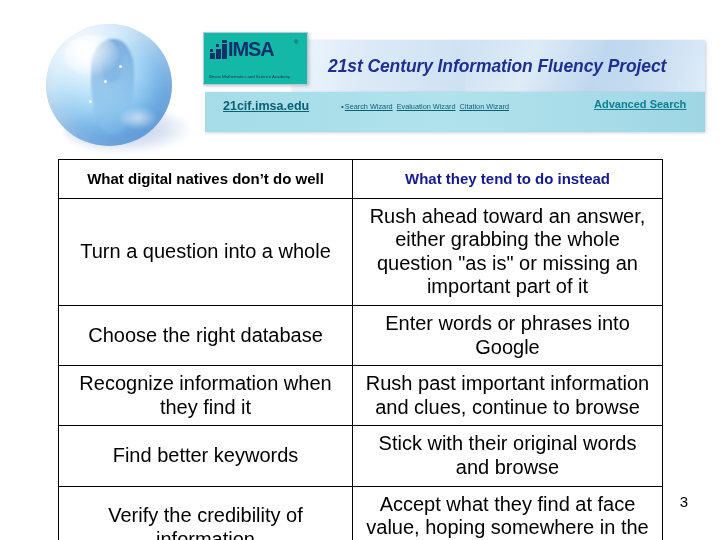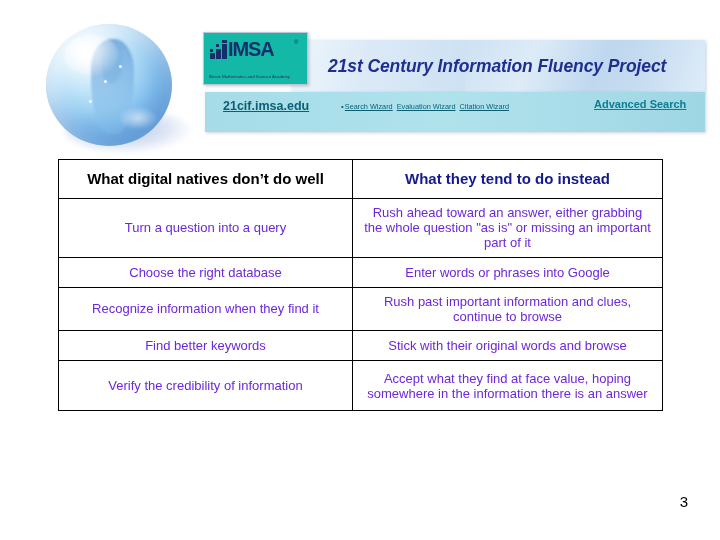--- a/index.html
+++ b/index.html
@@ -266,22 +266,22 @@
     top: 159px;
     width: 604px;
     border-collapse: collapse;
     table-layout: fixed;
   }
   .compare-table td {
     border: 1.6px solid #000000;
     padding: 6px 10px;
     text-align: center;
     vertical-align: middle;
-    font-size: 13px;
-    color: #6d28d9;
+    font-size: 20px;
+    color: #000000;
     line-height: 1.18;
   }
   .compare-table col.c-left  { width: 294px; }
   .compare-table col.c-right { width: 310px; }
 
   .compare-table thead td {
     font-weight: bold;
     font-size: 15px;
     padding-top: 10px;
     padding-bottom: 10px;
@@ -355,21 +355,21 @@
       <col class="c-right">
     </colgroup>
     <thead>
       <tr>
         <td class="hdr-left">What digital natives don’t do well</td>
         <td class="hdr-right">What they tend to do instead</td>
       </tr>
     </thead>
     <tbody>
       <tr class="row-h-tall">
-        <td>Turn a question into a query</td>
+        <td>Turn a question into a whole</td>
         <td>Rush ahead toward an answer, either grabbing the whole question "as is" or missing an important part of it</td>
       </tr>
       <tr class="row-h-lo">
         <td>Choose the right database</td>
         <td>Enter words or phrases into Google</td>
       </tr>
       <tr class="row-h-mid">
         <td>Recognize information when they find it</td>
         <td>Rush past important information and clues, continue to browse</td>
       </tr>

